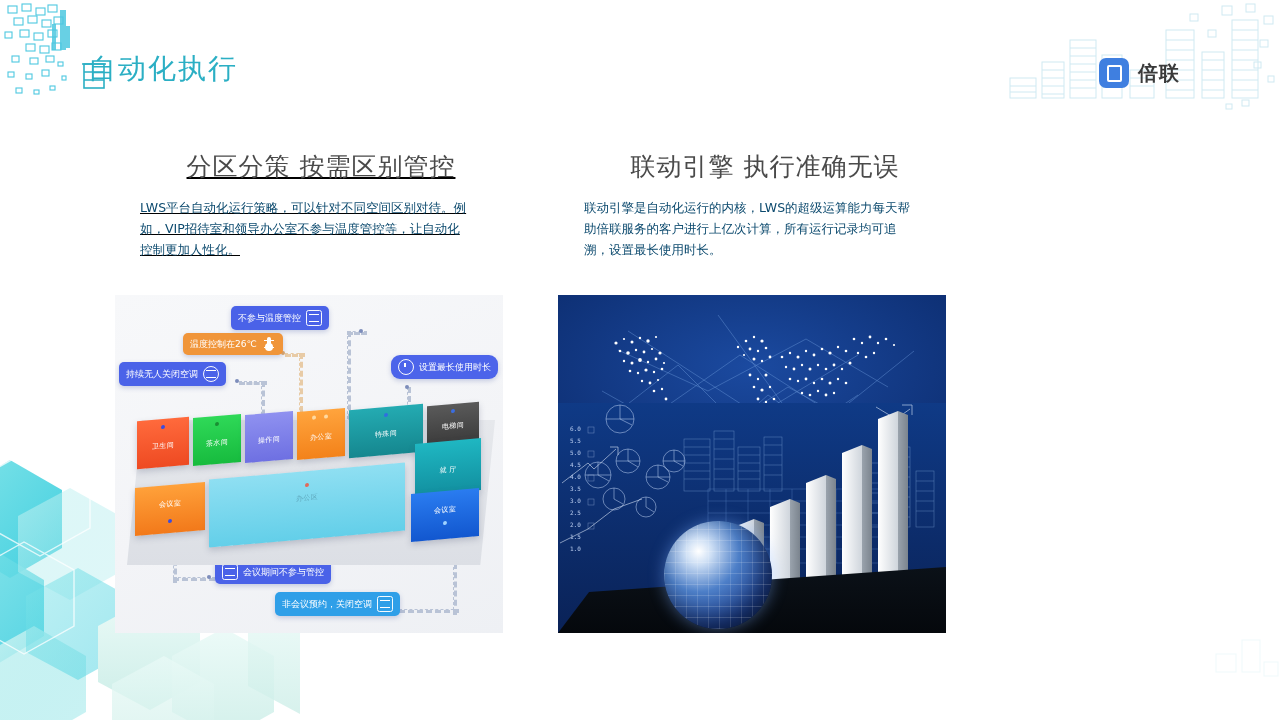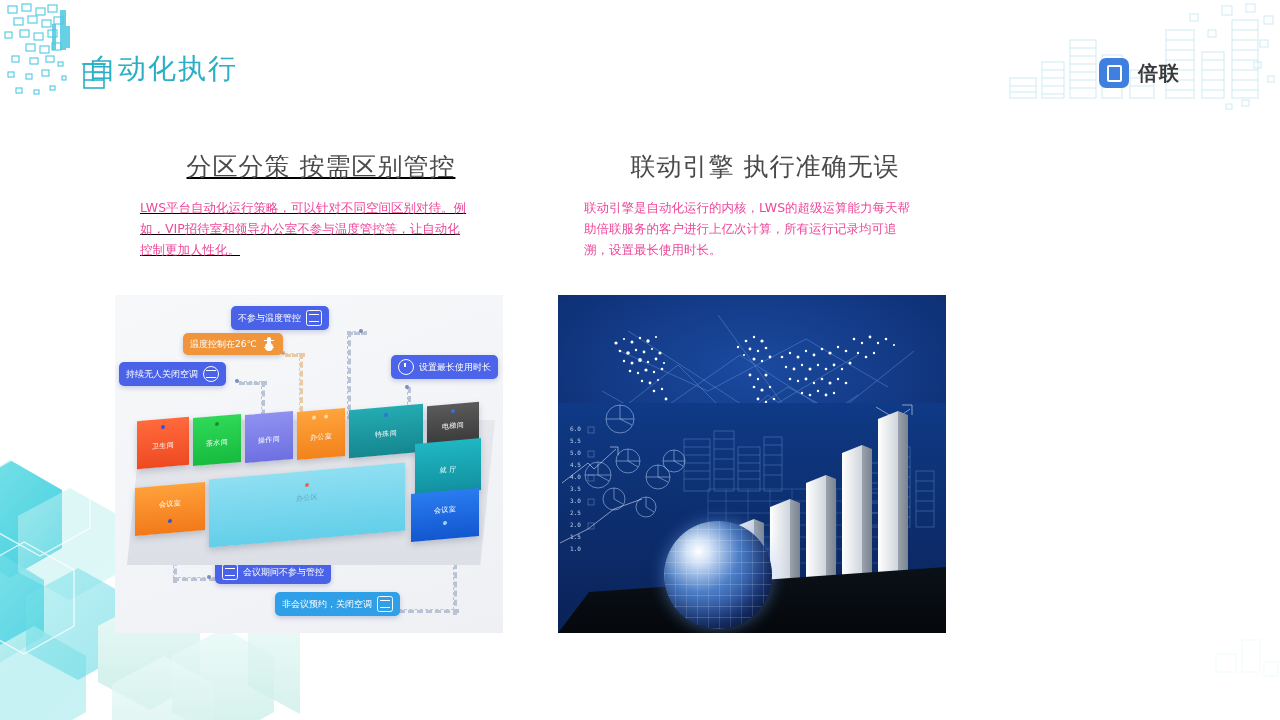--- a/index.html
+++ b/index.html
@@ -38,21 +38,21 @@
   .col-left{left:115px;width:400px;text-decoration:underline;}
   .col-right{left:558px;width:400px;}
   .col-head{
     font-size:25px;color:#4a4a4a;font-weight:400;text-align:center;
     letter-spacing:1px;margin:0 0 14px 0;white-space:nowrap;
     font-family:"DejaVu Sans","Liberation Sans",sans-serif;
   }
   .col-left .col-head{padding-left:12px;}
   .col-right .col-head{padding-left:14px;}
   .col-body{
-    font-size:12.5px;line-height:21px;color:#ec4899;
+    font-size:12.5px;line-height:21px;color:#0c4a6e;
     font-family:"DejaVu Sans","Liberation Sans",sans-serif;
   }
   .col-left .col-body{width:328px;margin-left:25px;}
   .col-right .col-body{width:332px;margin-left:26px;}
 
   
   .fig-left{
     position:absolute;left:115px;top:295px;width:388px;height:338px;
     background:linear-gradient(160deg,#f7f8fa 0%,#f3f4f7 55%,#eef0f4 100%);
     overflow:hidden;
@@ -63,21 +63,21 @@
   }
 
   
   .badge{
     position:absolute;display:flex;align-items:center;gap:5px;
     border-radius:5px;padding:4px 7px;color:#fff;font-size:9px;white-space:nowrap;
     font-family:"DejaVu Sans","Liberation Sans",sans-serif;
     box-shadow:0 2px 5px rgba(60,80,160,.25);
   }
   .badge.blue{background:#4a62e8;}
-  .badge.blue2{background:#4c64ea;}
+  .badge.blue2{background:#4c64ea;border-radius:9px;}
   .badge.lightblue{background:#2f9fe8;}
   .badge.orange{background:#f0953a;}
   .badge .bi{
     width:14px;height:14px;flex:none;border:1.4px solid rgba(255,255,255,.95);
     border-radius:2.5px;position:relative;
   }
   .badge .bi.round{border-radius:50%;}
   .badge .bi::before{
     content:"";position:absolute;left:2px;top:3px;right:2px;height:1.4px;background:#fff;
   }

